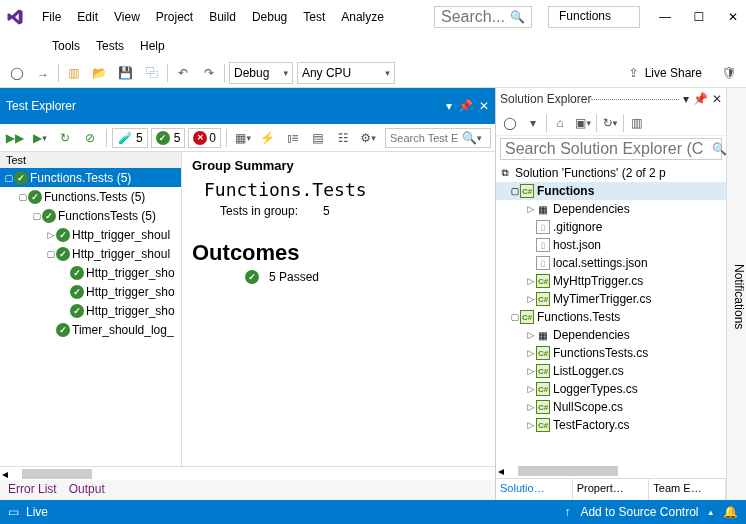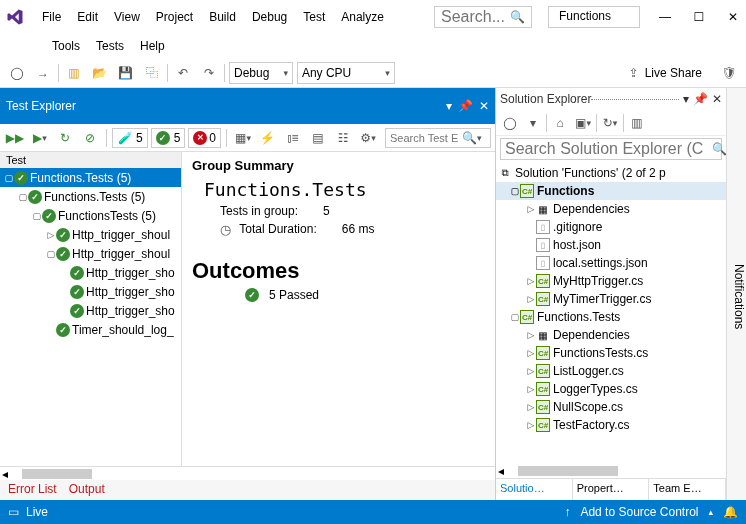--- a/index.html
+++ b/index.html
@@ -59,21 +59,21 @@
 .summary .big { font-size: 18px; font-weight: 400; margin: 2px 0 4px 12px; font-family: Consolas, monospace; }
 .summary .row { font-size: 15px; margin-left: 28px; display: flex; gap: 8px; font-family: Consolas, monospace; }
 .summary .outcome { margin-top: 18px; font-size: 22px; font-weight: 700; }
 .summary .outcome-row { display: flex; align-items: center; margin-left: 18px; margin-top: 4px; gap: 8px; font-family: Consolas, monospace; font-size: 15px; padding-left: 35px; }
 .clock-ico::before { content: "◷"; font-size: 13px; color: #666; }
 
 .hscroll { height: 14px; border-top: 1px solid #ddd; display: flex; align-items: center; }
 .hscroll .thumb { background: #ccc; height: 10px; width: 70px; margin-left: 14px; }
 
 .bottom-tabs { display: flex; gap: 12px; padding: 2px 8px; height: 20px; background: #f6f6f6; }
-.bottom-tabs span { color: #b91c1c; font-size: 12px; }
+.bottom-tabs span { color: #701a75; font-size: 12px; }
 
 
 .sol-wrap { width: 230px; display: flex; flex-direction: column; }
 .sol-title { height: 22px; display: flex; align-items: center; padding: 0 4px; color: #333; }
 .sol-title .dots { flex: 1; border-bottom: 1px dotted #888; margin-right: 4px; height: 1px; }
 .sol-title .acts { display: flex; gap: 4px; }
 .sol-toolbar { height: 26px; display: flex; align-items: center; gap: 3px; padding: 0 4px; border-bottom: 1px solid #eee; }
 .sol-toolbar .tb-btn { width: 20px; height: 20px; }
 .sol-search { display: flex; align-items: center; border: 1px solid #ccc; margin: 2px 4px; height: 22px; padding: 0 4px; }
 .sol-search input { border: none; outline: none; flex: 1; font-size: 16px; }
@@ -305,25 +305,20 @@
 
       </div>
 
       <div class="summary">
         <h1>Group Summary</h1>
         <div class="big">Functions.Tests</div>
         <div class="row">
           <span>Tests in group:</span>&nbsp;
           <span>5</span>
         </div>
-        <div class="row">
-          <span class="clock-ico"></span>
-          <span>Total Duration:</span>&nbsp;
-          <span>66 ms</span>
-        </div>
         <div class="outcome">Outcomes</div>
         <div class="outcome-row">
           <span class="pass-ico"></span>
           <span>5 Passed</span>
         </div>
       </div>
     </div>
 
     <div class="hscroll">
         <span style="margin-left:2px">◂</span>

